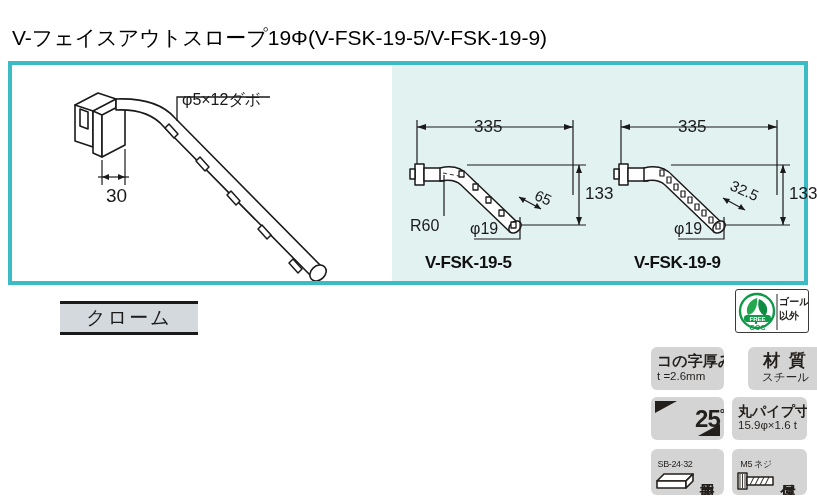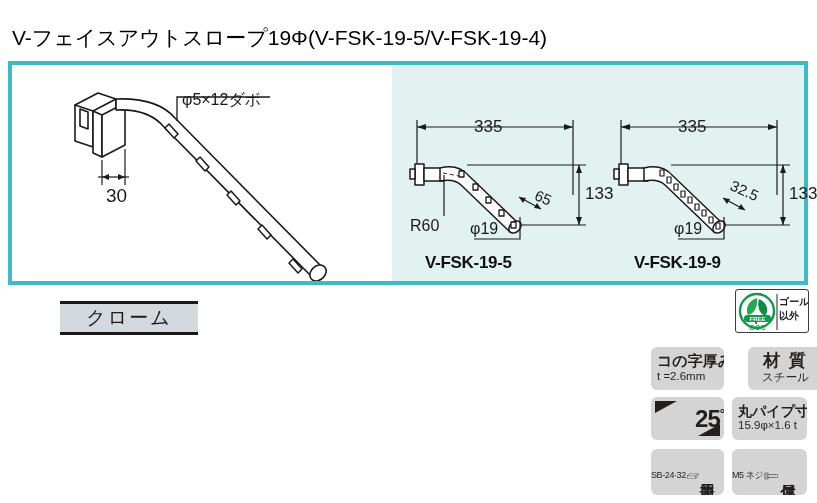--- a/index.html
+++ b/index.html
@@ -87,21 +87,21 @@
   #box-thickness { left: 651px; top: 347px; width: 73px; height: 43px; }
   #box-material  { left: 748px; top: 347px; width: 75px; height: 43px; }
   #box-angle     { left: 651px; top: 397px; width: 73px; height: 43px; }
   #box-pipe      { left: 732px; top: 397px; width: 75px; height: 43px; }
   #box-compat    { left: 651px; top: 449px; width: 73px; height: 46px; }
   #box-screw     { left: 732px; top: 449px; width: 75px; height: 46px; }
 
   
   .icon-cell {
     width: 48px; height: 100%;
-    display: flex; flex-direction: row;
+    display: flex; flex-direction: column;
     align-items: center; justify-content: center;
     padding-top: 7px;
   }
   .icon-cap {
     font-size: 9px; color: #231f1c; line-height: 1;
     letter-spacing: -0.4px; white-space: nowrap; margin-bottom: 1px;
   }
   .vert-kanji {
     font-size: 15px; font-weight: bold; color: #231f1c;
     line-height: 1.0; writing-mode: vertical-rl; text-orientation: upright;
@@ -115,21 +115,21 @@
     font-size: 24px; font-weight: bold; color: #231f1c;
     letter-spacing: -1px; position: relative; z-index: 2;
   }
   .angle-deg { font-size: 13px; vertical-align: super; }
 </style>
 </head>
 <body>
 
 <div id="page">
 
-  <div class="title">V-フェイスアウトスロープ19Φ(V-FSK-19-5/V-FSK-19-4)</div>
+  <div class="title">V-フェイスアウトスロープ19Φ(V-FSK-19-5/V-FSK-19-9)</div>
 
   <div class="figure-frame">
 
     <div class="panel-left"></div>
     <div class="panel-right"></div>
 
     <svg class="svg-layer" viewBox="0 0 792 216">
       <g fill="none" stroke="#1a1a1a" stroke-width="1.6" stroke-linejoin="round" stroke-linecap="round">
 
         <path d="M63 40 L86 28 L104 34 L104 70 L81 82 L63 76 Z" fill="#ffffff"></path>

